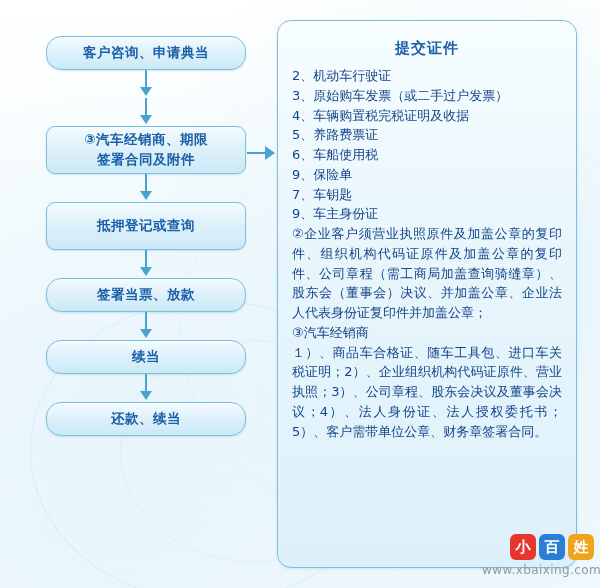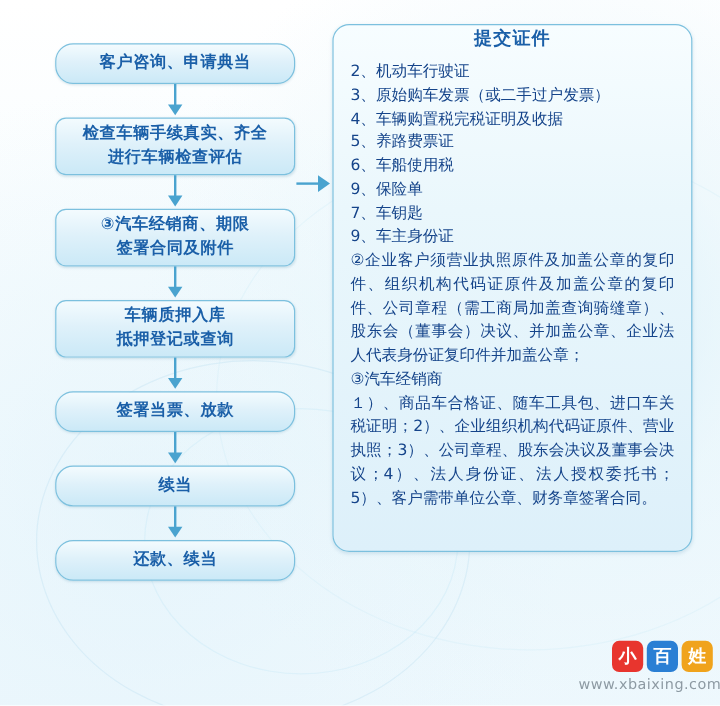--- a/index.html
+++ b/index.html
@@ -108,27 +108,27 @@
     border-bottom: 7px solid transparent;
     border-left: 10px solid #4aa3cf;
   }
 
   
   .panel {
     position: absolute;
     left: 277px;
     top: 20px;
     width: 300px;
-    height: 440px;
+    height: 548px;
     box-sizing: border-box;
     border: 1px solid #7cc0de;
     border-radius: 14px;
     background: linear-gradient(180deg, #f7fdff 0%, #eaf7fc 35%, #ddf0fa 100%);
     box-shadow: 0 1px 3px rgba(80,140,170,0.18);
-    padding: 0 14px 10px 14px;
+    padding: 16px 14px 10px 14px;
     overflow: hidden;
   }
   .panel-title {
     text-align: center;
     color: #1a5fa8;
     font-size: 15px;
     font-weight: bold;
     letter-spacing: 1px;
     margin: 2px 0 8px 0;
   }
@@ -195,47 +195,40 @@
       <div class="lines">
         <div>客户咨询、申请典当</div>
       </div>
     </div>
 
     <div class="connector">
       <div class="stem"></div>
       <div class="head"></div>
     </div>
 
-    <div class="node two-line">
-      <div class="lines">
-        <div>检查车辆手续真实、齐全</div>
-        <div>进行车辆检查评估</div>
-      </div>
-    </div>
 
     <div class="connector">
       <div class="stem"></div>
       <div class="head"></div>
     </div>
 
     <div class="node two-line">
       <div class="lines">
         <div>③汽车经销商、期限</div>
         <div>签署合同及附件</div>
       </div>
     </div>
 
     <div class="connector">
       <div class="stem"></div>
       <div class="head"></div>
     </div>
 
     <div class="node two-line">
       <div class="lines">
-        <div>车辆质押入库</div>
         <div>抵押登记或查询</div>
       </div>
     </div>
 
     <div class="connector">
       <div class="stem"></div>
       <div class="head"></div>
     </div>
 
     <div class="node one-line">

